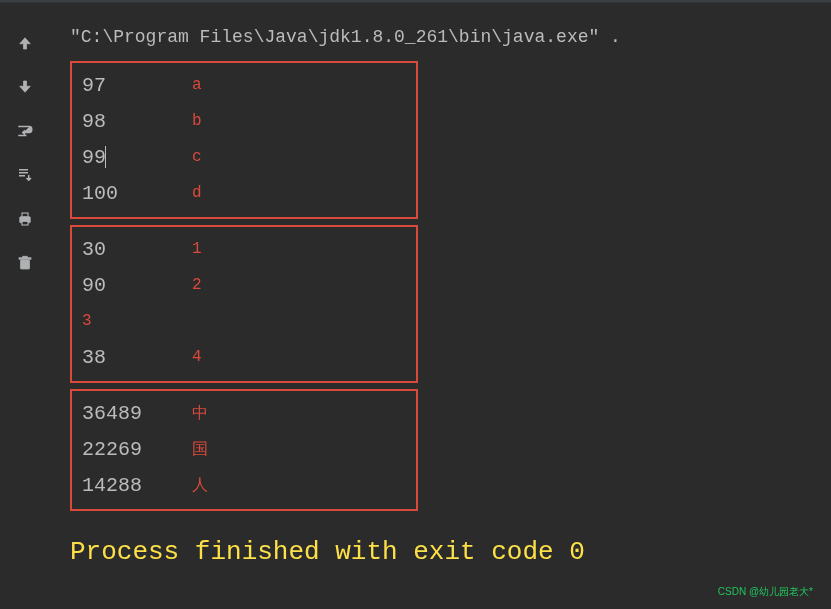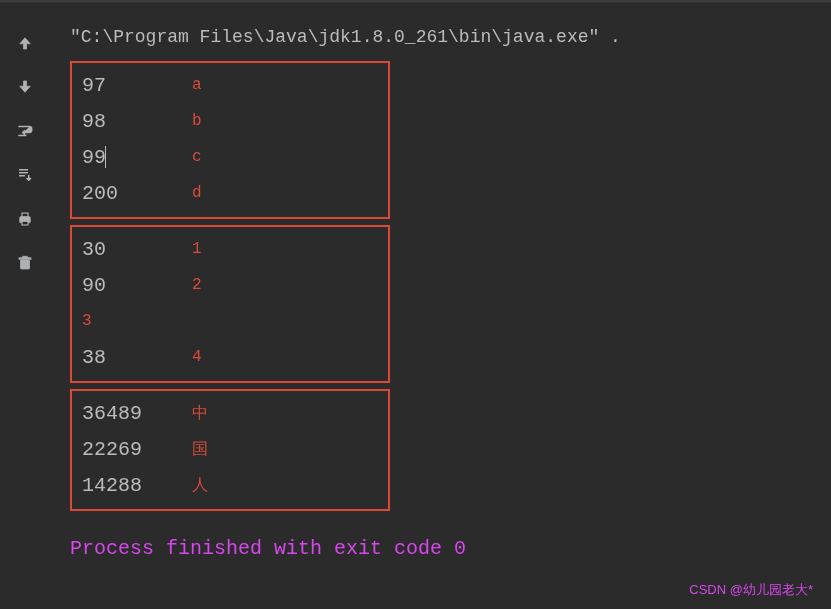--- a/index.html
+++ b/index.html
@@ -60,21 +60,21 @@
     }
     .cmd-line {
       color: #bbbbbb;
       margin-bottom: 14px;
       white-space: nowrap;
     }
     .output-group {
       border: 2px solid #d94a3a;
       padding: 4px 4px 6px 10px;
       margin-bottom: 6px;
-      width: 320px;
+      width: 348px;
     }
     .output-row {
       display: flex;
       align-items: center;
       height: 36px;
       position: relative;
     }
     .out-num {
       color: #bbbbbb;
       width: 110px;
@@ -87,29 +87,29 @@
     .cursor-mark {
       display: inline-block;
       width: 1px;
       height: 22px;
       background: #bbbbbb;
       vertical-align: middle;
       margin-left: -1px;
     }
     .exit-line {
       margin-top: 26px;
-      color: #d946ef;
-      font-size: 20px;
+      color: #fde047;
+      font-size: 26px;
     }
     .watermark {
       position: absolute;
       bottom: 10px;
       right: 18px;
-      color: #d946ef;
-      font-size: 13px;
+      color: #22c55e;
+      font-size: 10px;
       font-family: "Microsoft YaHei", sans-serif;
     }
   </style>
 </head>
 <body>
 
 <div class="tabs"></div>
 
 <div class="main">
   <div class="toolbar">
@@ -159,21 +159,21 @@
           </div>
           <div class="output-row">
             <span class="out-num">98</span>
             <span class="out-annot">b</span>
           </div>
           <div class="output-row">
             <span class="out-num">99<span class="cursor-mark"></span></span>
             <span class="out-annot">c</span>
           </div>
           <div class="output-row">
-            <span class="out-num">200</span>
+            <span class="out-num">100</span>
             <span class="out-annot">d</span>
           </div>
         </div>
         <div class="output-group">
           <div class="output-row">
             <span class="out-num">30</span>
             <span class="out-annot">1</span>
           </div>
           <div class="output-row">
             <span class="out-num">90</span>

